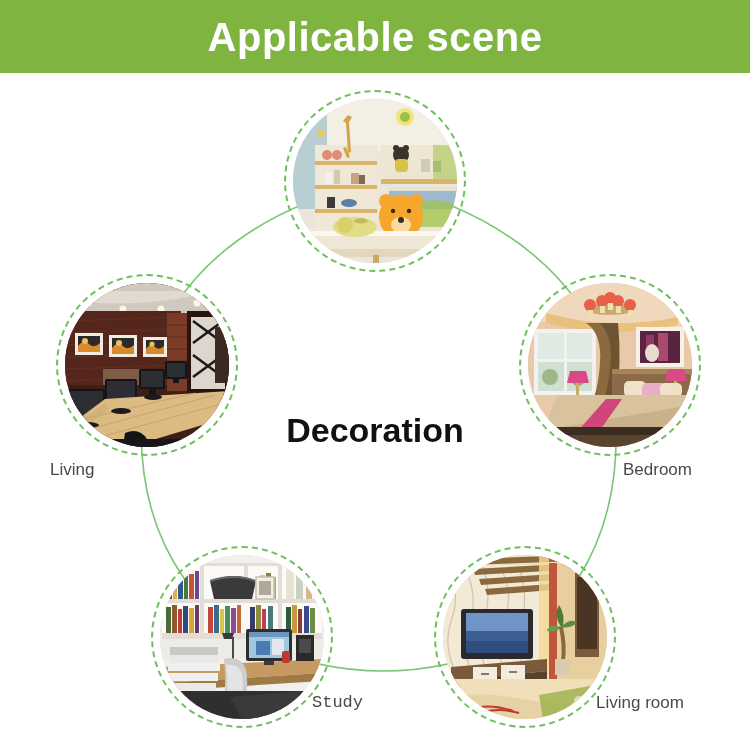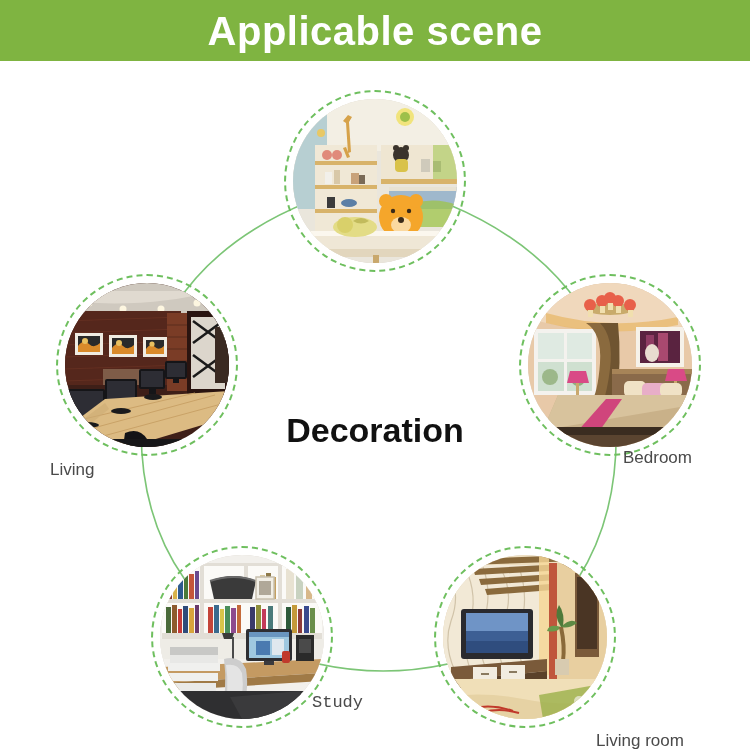--- a/index.html
+++ b/index.html
@@ -19,21 +19,21 @@
     height: 750px;
     background: #ffffff;
   }
 
   
   .header-bar {
     position: absolute;
     left: 0;
     top: 0;
     width: 750px;
-    height: 61px;
+    height: 73px;
     background: #7fb441;
     display: flex;
     align-items: center;
     justify-content: center;
   }
   .header-title {
     color: #ffffff;
     font-size: 40px;
     font-weight: bold;
     letter-spacing: 0.5px;
@@ -112,22 +112,22 @@
   }
 
   
   #node-children { left: 284px; top: 15px; }
   #node-bedroom  { left: 519px; top: 199px; }
   #node-living   { left: 434px; top: 471px; }
   #node-study    { left: 151px; top: 471px; }
   #node-office   { left: 56px;  top: 199px; }
 
   #label-children { left: 306px; top: 216px; }
-  #label-bedroom  { left: 623px; top: 373px; }
-  #label-living   { left: 596px; top: 618px; margin-top: 38px; }
+  #label-bedroom  { left: 623px; top: 385px; }
+  #label-living   { left: 596px; top: 618px; }
   #label-study    { left: 312px; top: 618px; font-family: Liberation Mono, monospace; }
   #label-office   { left: 50px;  top: 385px; }
 </style>
 </head>
 <body>
 
 <div id="page">
 
   <div class="header-bar">
     <div class="header-title">Applicable scene</div>

